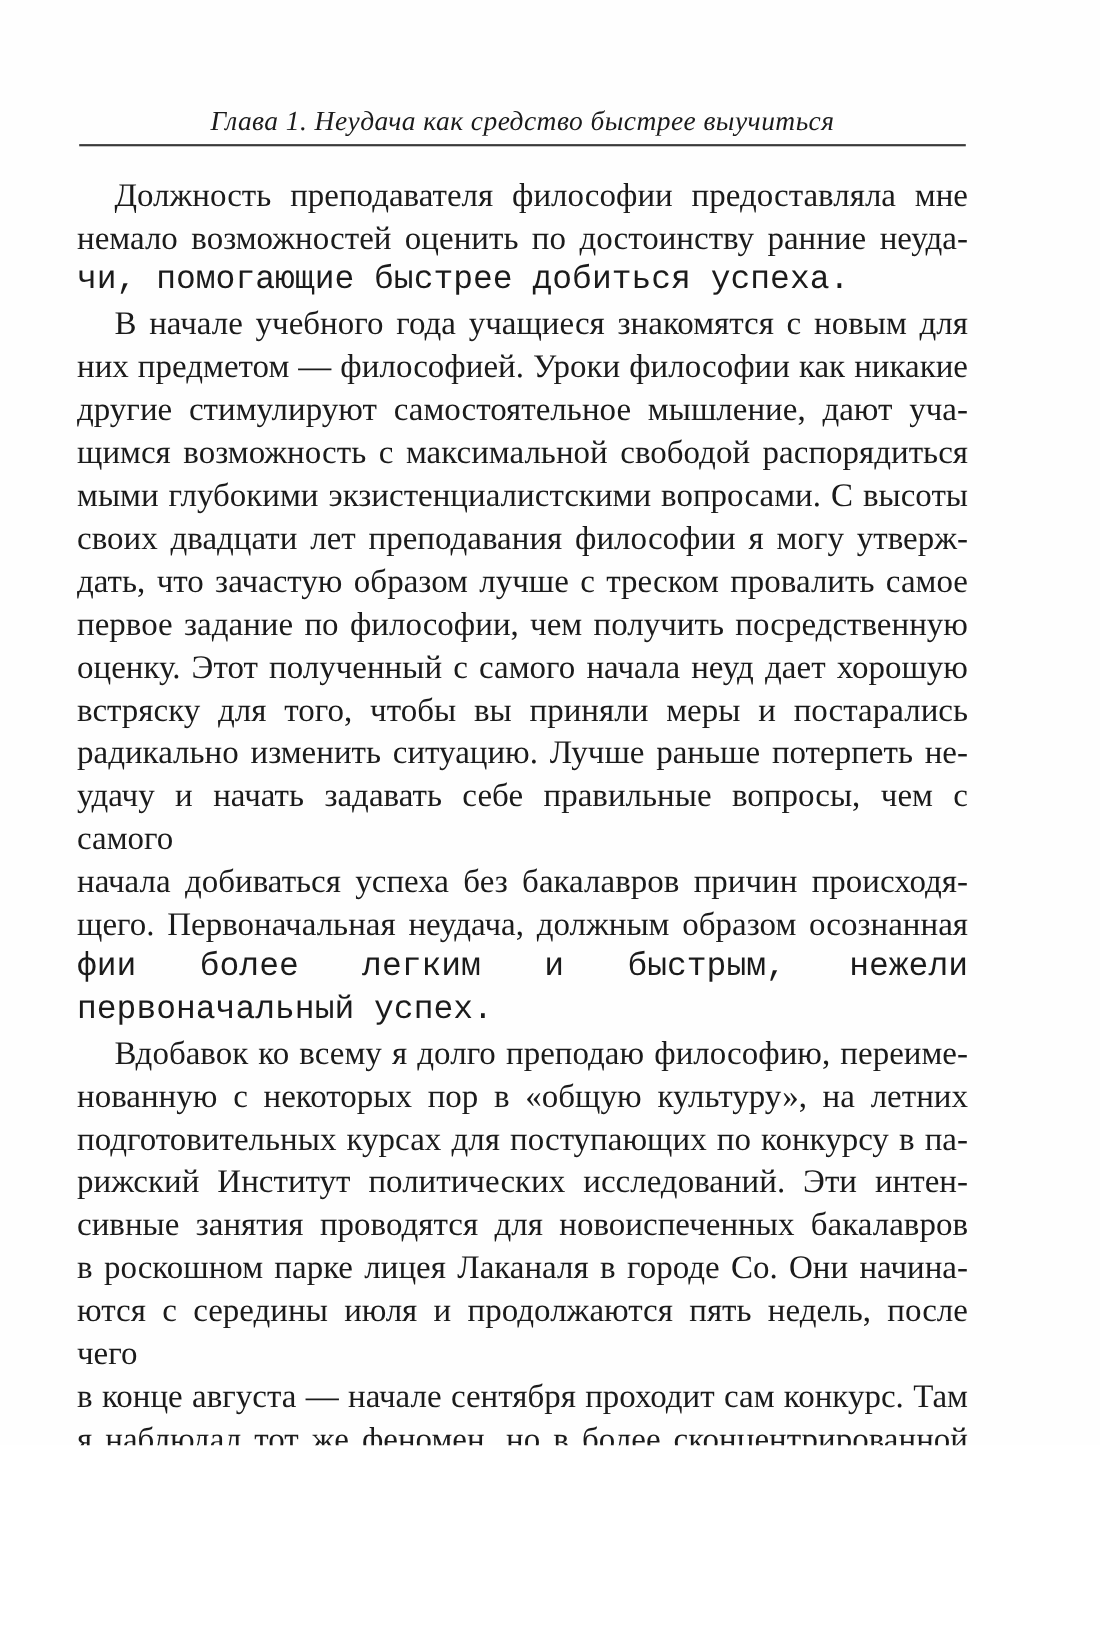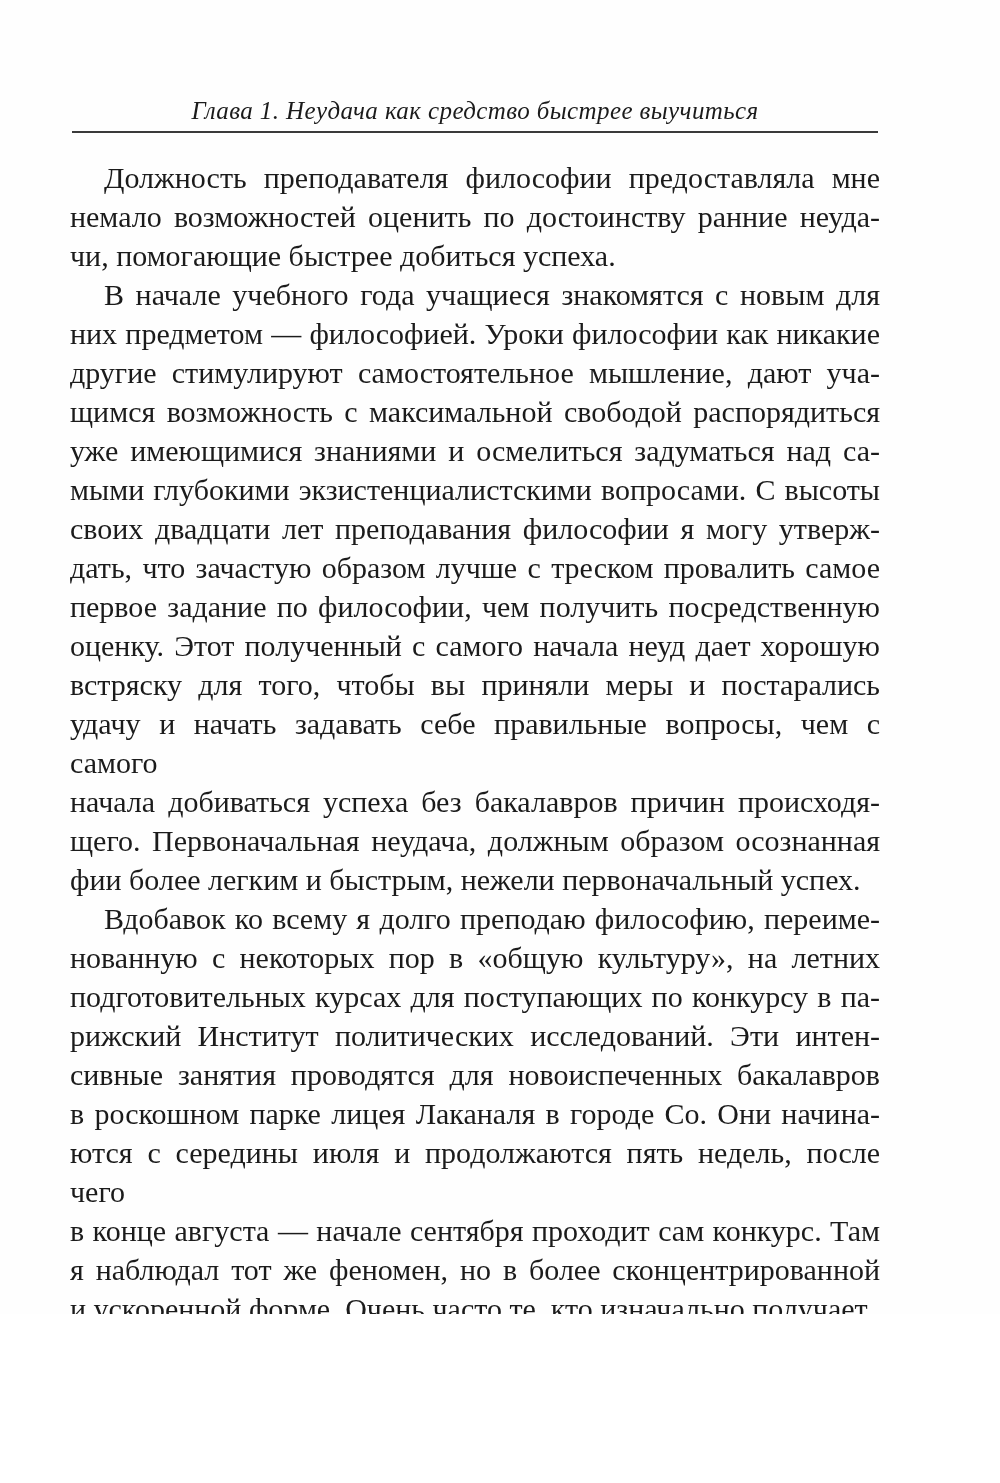--- a/index.html
+++ b/index.html
@@ -55,20 +55,21 @@
     display: block;
     text-align: justify;
     text-align-last: justify;
     hyphens: none;
   }
   .line.first {
     text-indent: 34px;
   }
   .line.last {
     text-align-last: left;
+    font-family: Liberation Mono, monospace;
   }
   .page-number {
     position: absolute;
     left: 70px;
     top: 1337px;
     width: 810px;
     text-align: left;
     font-family: "Liberation Sans", "DejaVu Sans", sans-serif;
     font-size: 29px;
     line-height: 32px;
@@ -85,27 +86,27 @@
       <p class="para">
         <span class="line first">Должность преподавателя философии предоставляла мне</span>
         <span class="line">немало возможностей оценить по достоинству ранние неуда-</span>
         <span class="line last">чи, помогающие быстрее добиться успеха.</span>
       </p>
       <p class="para">
         <span class="line first">В начале учебного года учащиеся знакомятся с новым для</span>
         <span class="line">них предметом — философией. Уроки философии как никакие</span>
         <span class="line">другие стимулируют самостоятельное мышление, дают уча-</span>
         <span class="line">щимся возможность с максимальной свободой распорядиться</span>
-        <span class="line">уже имеющимися знаниями и осмелиться задуматься над са-</span>
         <span class="line">мыми глубокими экзистенциалистскими вопросами. С высоты</span>
         <span class="line">своих двадцати лет преподавания философии я могу утверж-</span>
         <span class="line">дать, что зачастую образом лучше с треском провалить самое</span>
         <span class="line">первое задание по философии, чем получить посредственную</span>
         <span class="line">оценку. Этот полученный с самого начала неуд дает хорошую</span>
         <span class="line">встряску для того, чтобы вы приняли меры и постарались</span>
+        <span class="line">радикально изменить ситуацию. Лучше раньше потерпеть не-</span>
         <span class="line">удачу и начать задавать себе правильные вопросы, чем с самого</span>
         <span class="line">начала добиваться успеха без бакалавров причин происходя-</span>
         <span class="line">щего. Первоначальная неудача, должным образом осознанная</span>
         <span class="line last">фии более легким и быстрым, нежели первоначальный успех.</span>
       </p>
       <p class="para">
         <span class="line first">Вдобавок ко всему я долго преподаю философию, переиме-</span>
         <span class="line">нованную с некоторых пор в «общую культуру», на летних</span>
         <span class="line">подготовительных курсах для поступающих по конкурсу в па-</span>
         <span class="line">рижский Институт политических исследований. Эти интен-</span>

